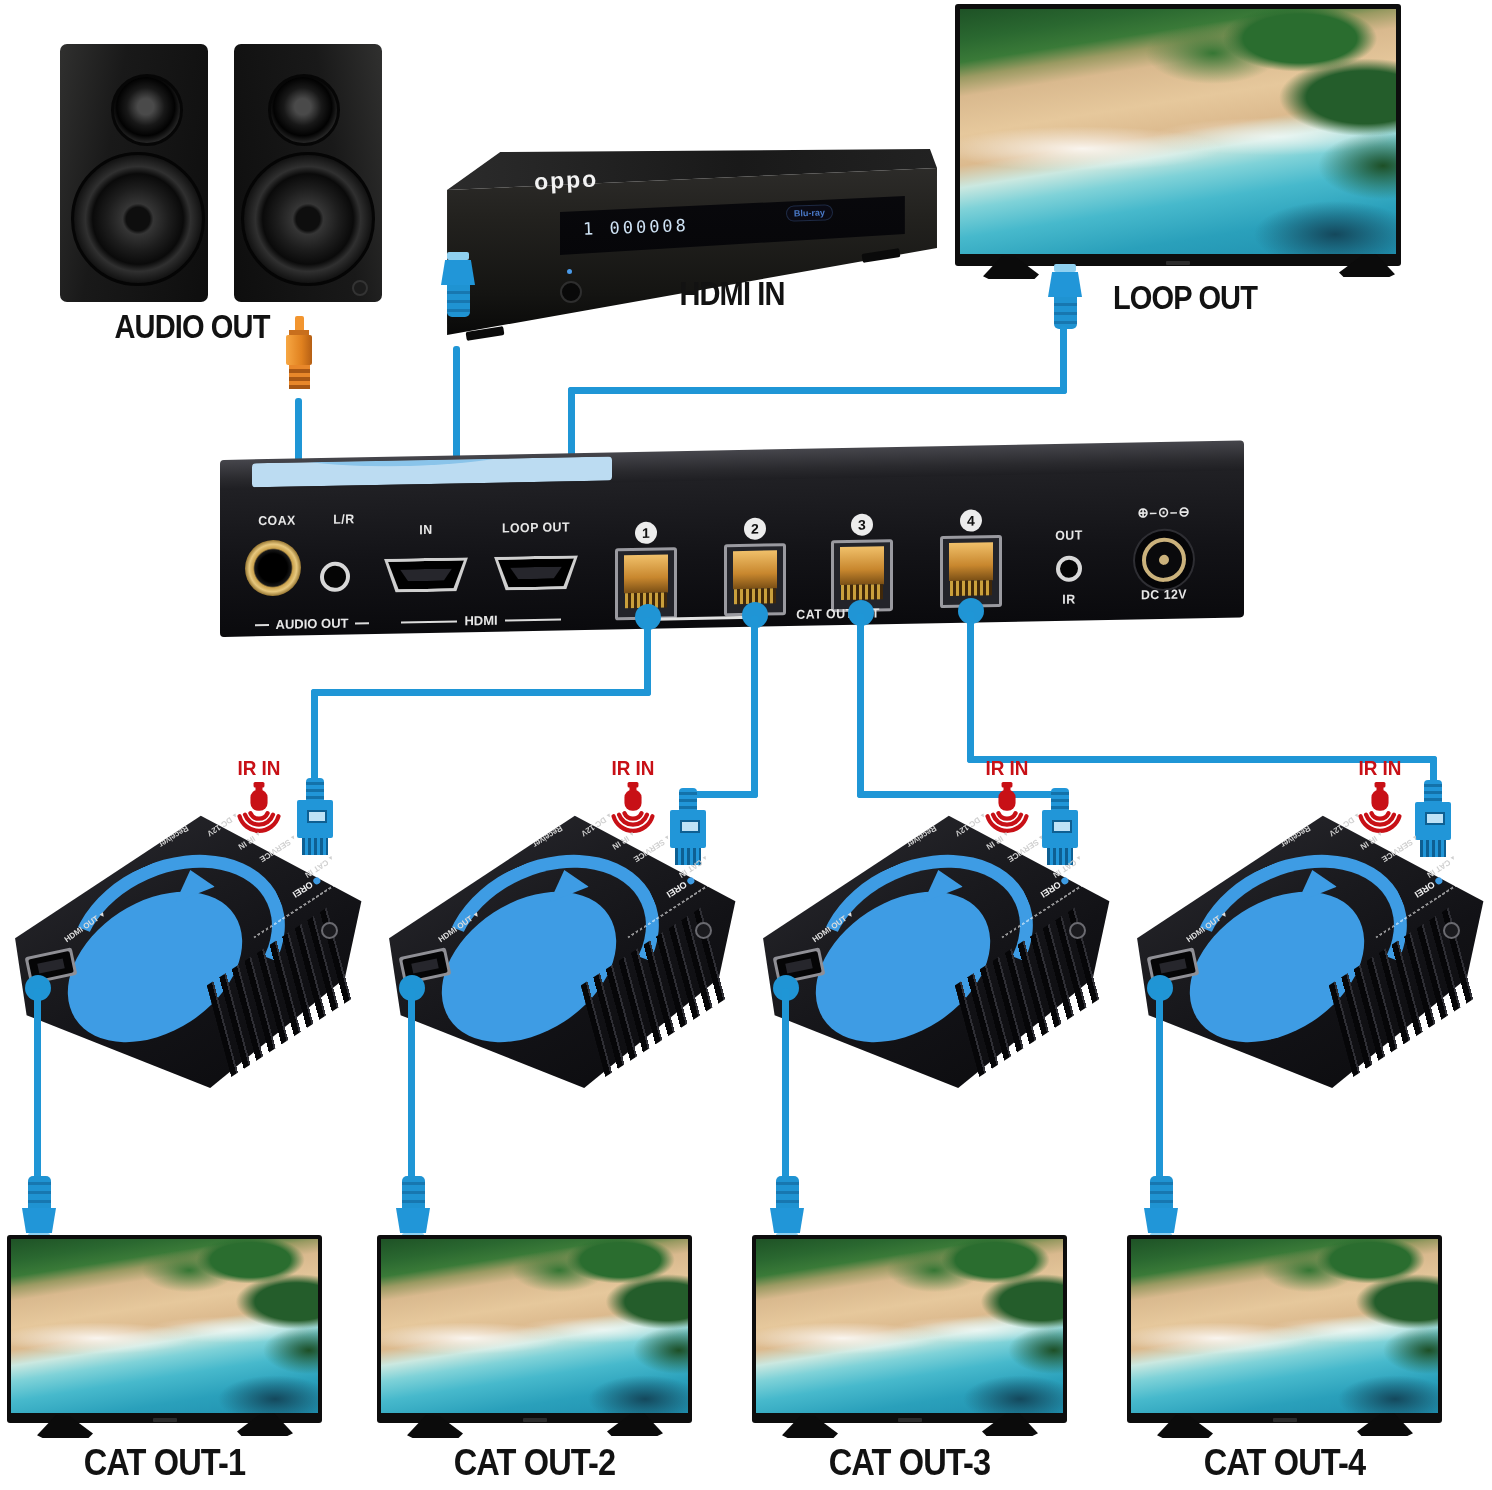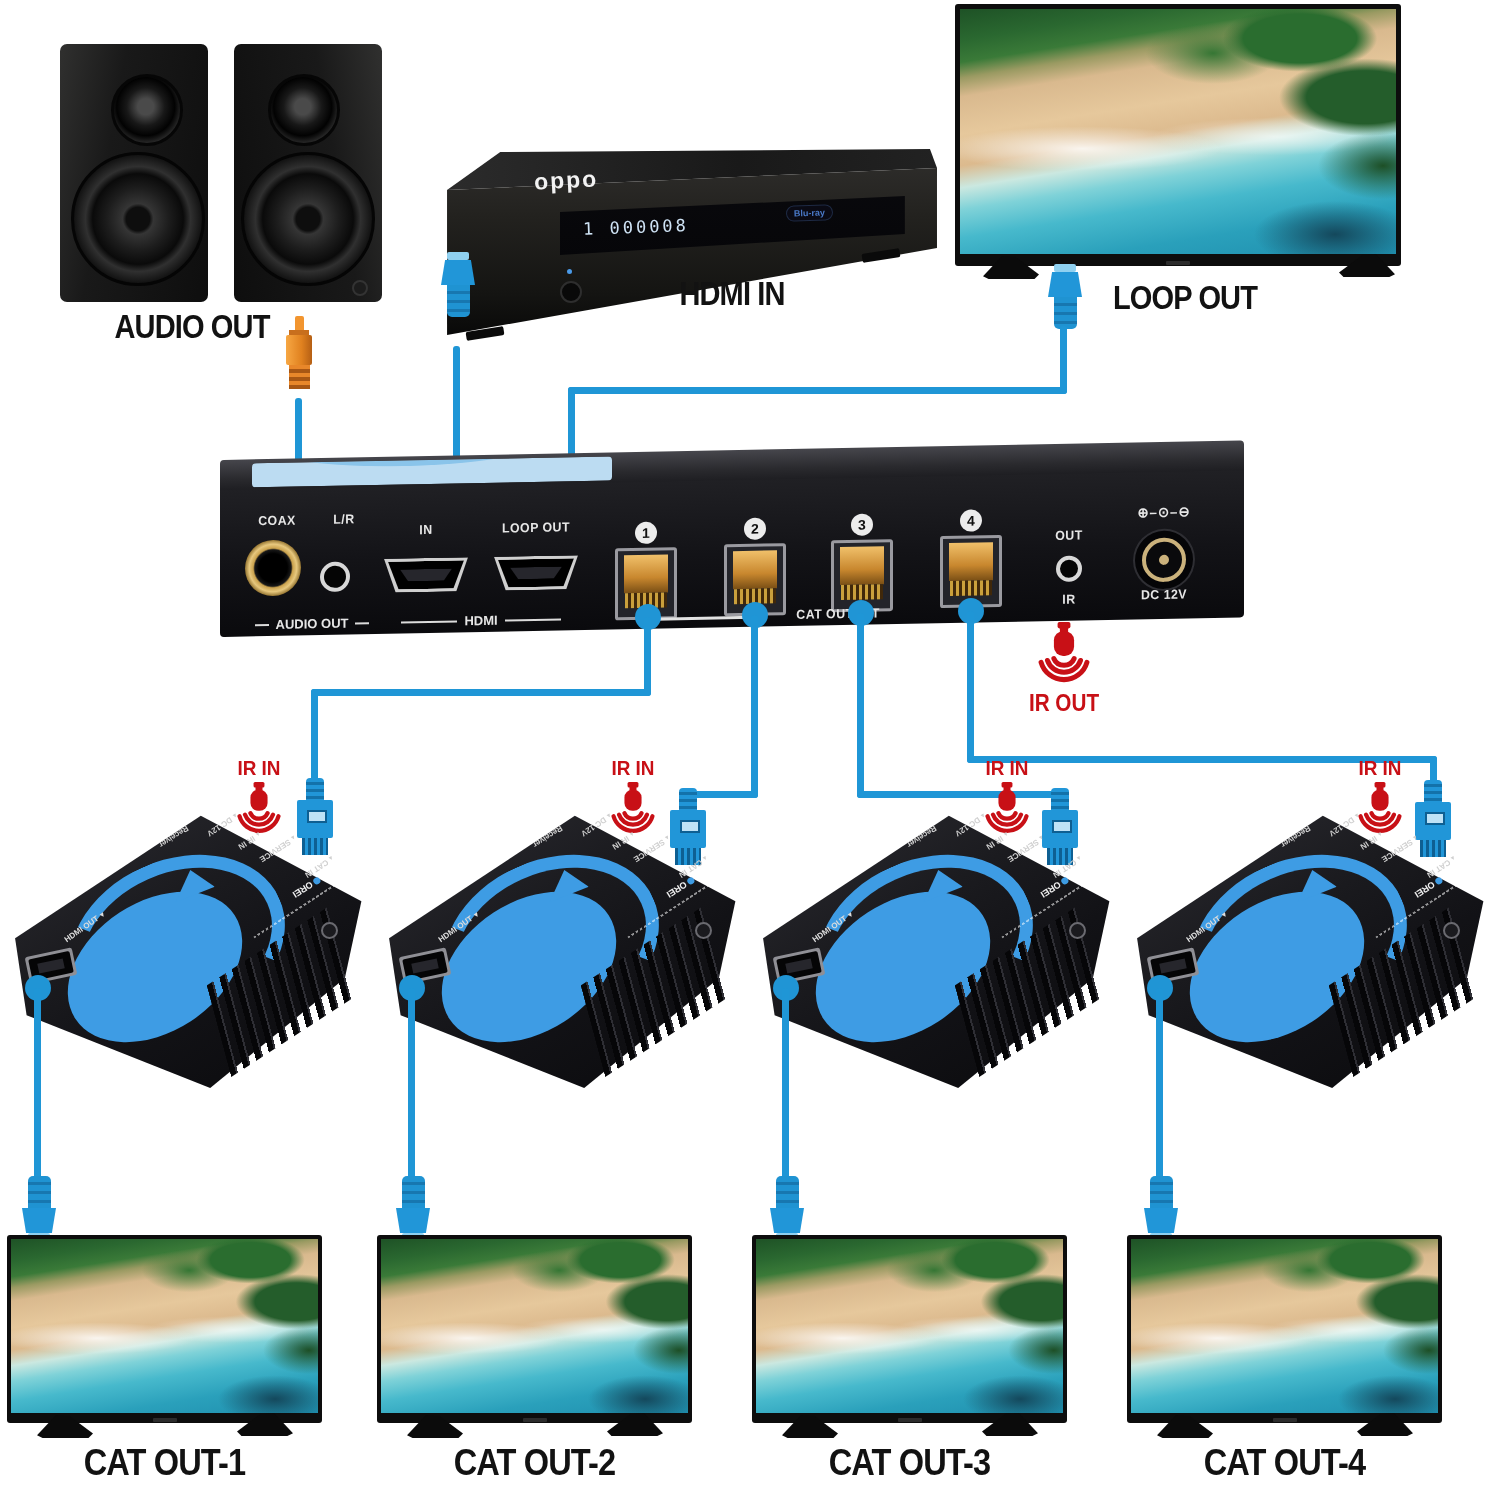--- a/index.html
+++ b/index.html
@@ -271,35 +271,20 @@
 
     <span class="sp-lbl" style="left:819px;top:84px;width:60px;">OUT</span>
     <div class="jack j26" style="left:836px;top:112px;"></div>
     <span class="sp-lbl" style="left:819px;top:148px;width:60px;">IR</span>
 
     <span class="sp-lbl pol" style="left:904px;top:62px;width:80px;">⊕–⊙–⊖</span>
     <div class="dcjack" style="left:922px;top:96px;"></div>
     <span class="sp-lbl" style="left:904px;top:145px;width:80px;">DC 12V</span>
   </div>
 
-  <div class="ir-badge ir-out" style="left:1016px;top:622px;">
-    <svg width="58" height="66" viewBox="0 0 60 72">
-      <g fill="#c81016">
-        <rect x="23" y="0" width="14" height="7" rx="2"></rect>
-        <rect x="25.5" y="5" width="9" height="6"></rect>
-        <rect x="19" y="10" width="22" height="27" rx="10"></rect>
-      </g>
-      <g fill="none" stroke="#c81016" stroke-width="5.5" stroke-linecap="round">
-        <path d="M 19 40 A 12 12 0 0 0 41 40"></path>
-        <path d="M 12 42 A 19 19 0 0 0 48 42"></path>
-        <path d="M 5 44 A 26 26 0 0 0 55 44"></path>
-      </g>
-    </svg>
-    <div class="ir-lbl">IR OUT</div>
-  </div>
 
   <div class="dot" style="left:648px;top:617px;"></div>
   <div class="dot" style="left:755px;top:615px;"></div>
   <div class="dot" style="left:861px;top:613px;"></div>
   <div class="dot" style="left:971px;top:611px;"></div>
 
   <div class="cv" style="left:644px;top:617px;height:79px;"></div>
   <div class="ch" style="left:311px;top:689px;width:340px;"></div>
   <div class="cv" style="left:311px;top:689px;height:98px;"></div>
 

